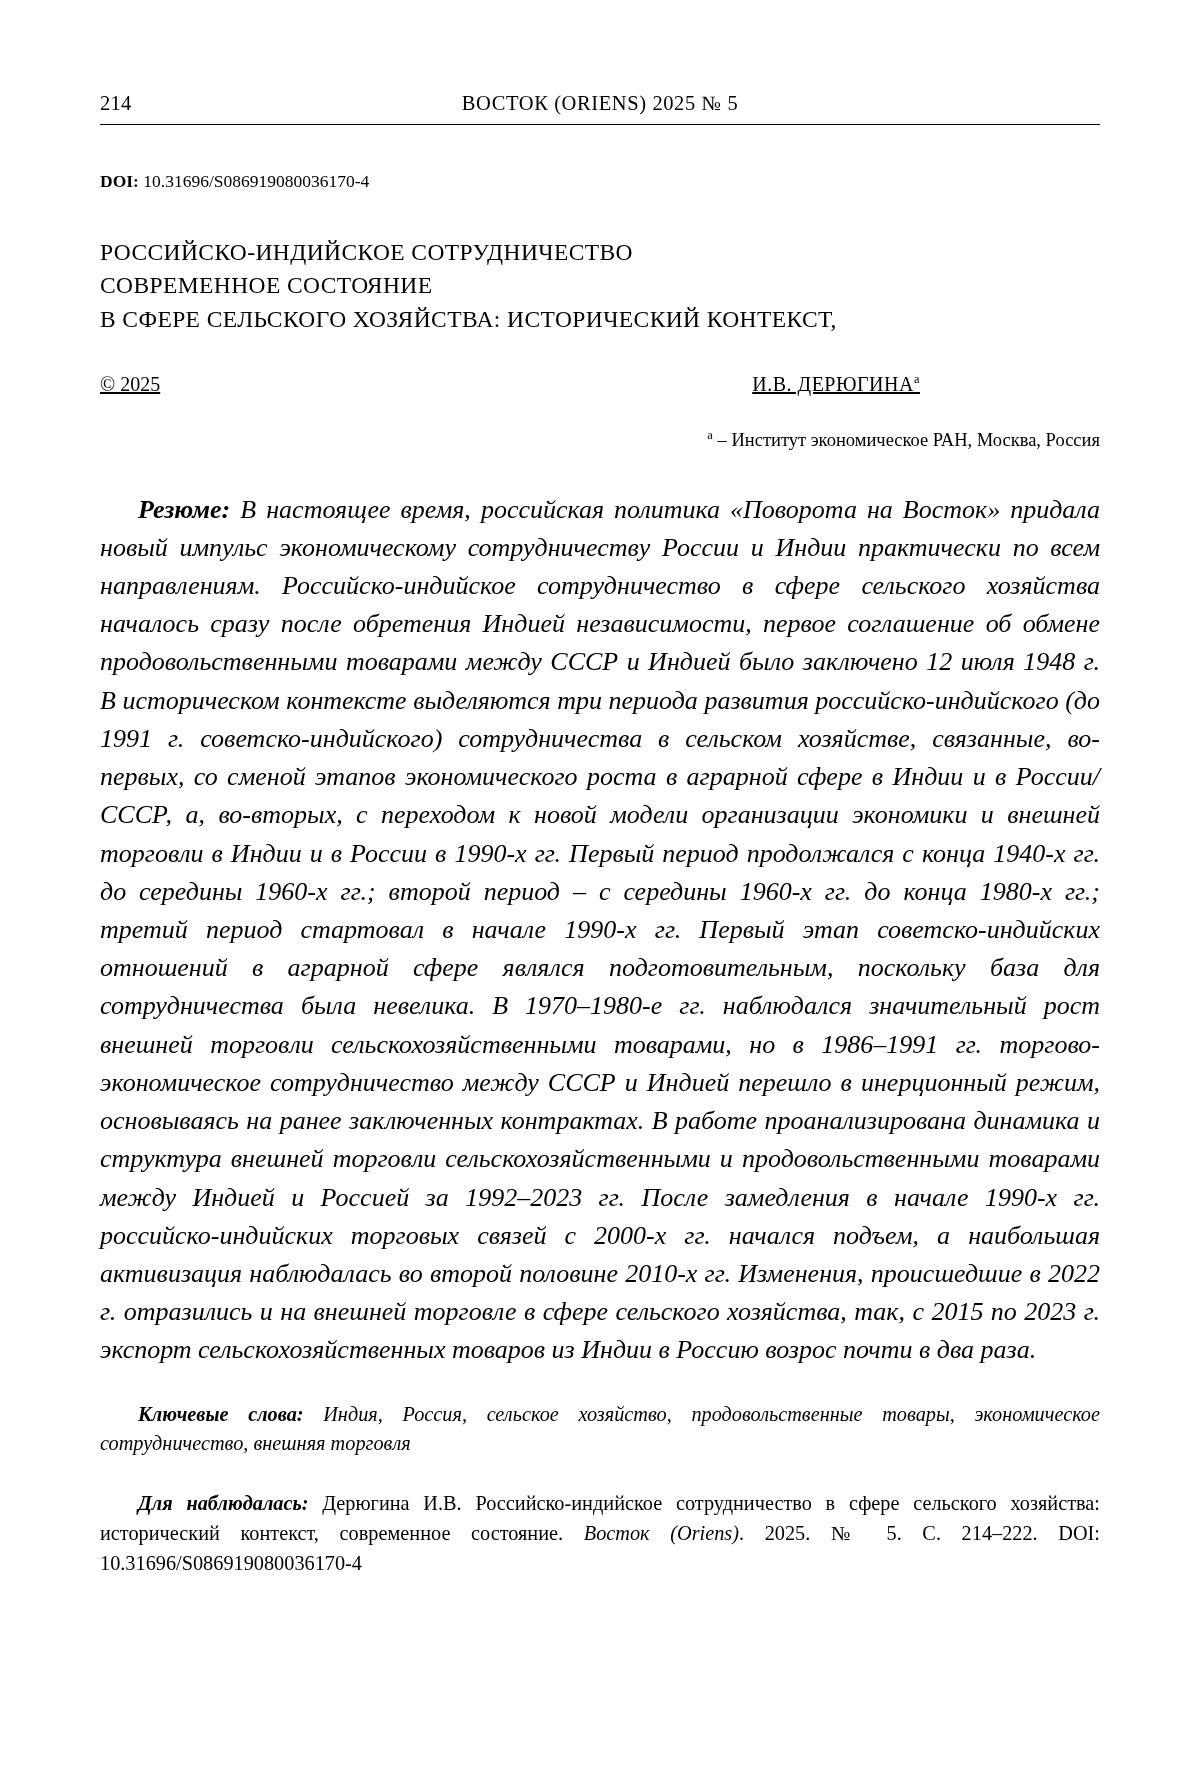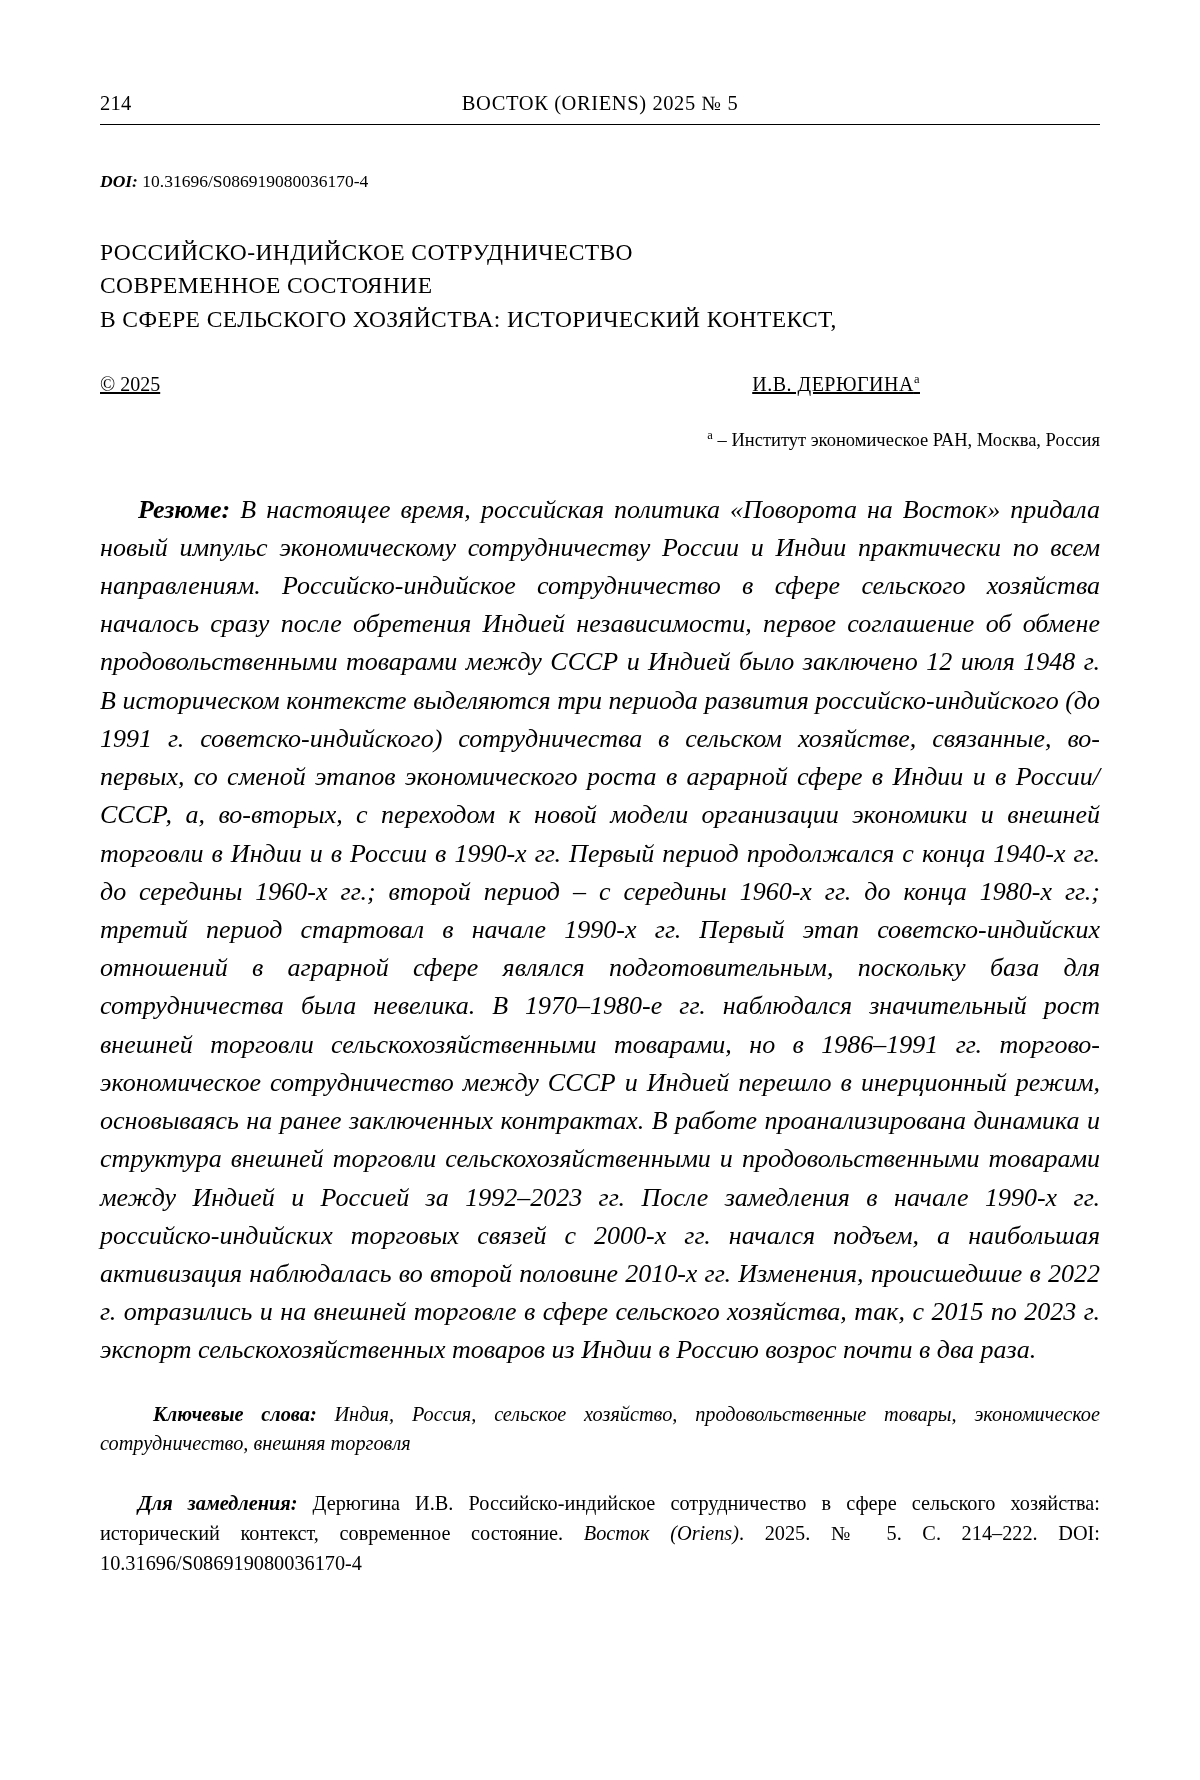--- a/index.html
+++ b/index.html
@@ -49,21 +49,20 @@
     letter-spacing: 0.6px;
   }
 
   
   .doi-line {
     margin-top: 46px;
     font-size: 17.5px;
   }
   .doi-line .doi-label {
     font-weight: bold;
-    font-style: italic;
   }
 
   
   .title {
     margin-top: 44px;
     font-size: 23.5px;
     line-height: 1.42;
     letter-spacing: 0.4px;
   }
   .title div { white-space: pre; }
@@ -117,21 +116,20 @@
     margin-top: 30px;
     font-style: italic;
     font-size: 20.3px;
     line-height: 1.47;
     text-align: justify;
     text-indent: 38px;
   }
   .keywords .lead {
     font-weight: bold;
     font-style: italic;
-    margin-left: 15px;
   }
 
   .citation {
     margin-top: 30px;
     font-size: 20.3px;
     line-height: 1.47;
     text-align: justify;
     text-indent: 38px;
   }
   .citation .lead {
@@ -174,17 +172,17 @@
 
     <div class="abstract">
       <span class="lead">Резюме:</span><span> В настоящее время, российская политика «Поворота на Восток» придала новый импульс экономическому сотрудничеству России и Индии практически по всем направлениям. Российско-индийское сотрудничество в сфере сельского хозяйства началось сразу после обретения Индией независимости, первое соглашение об обмене продовольственными товарами между СССР и Индией было заключено 12 июля 1948 г. В историческом контексте выделяются три периода развития российско-индийского (до 1991 г. советско-индийского) сотрудничества в сельском хозяйстве, связанные, во-первых, со сменой этапов экономического роста в аграрной сфере в Индии и в России/СССР, а, во-вторых, с переходом к новой модели организации экономики и внешней торговли в Индии и в России в 1990-х гг. Первый период продолжался с конца 1940-х гг. до середины 1960-х гг.; второй период – с середины 1960-х гг. до конца 1980-х гг.; третий период стартовал в начале 1990-х гг. Первый этап советско-индийских отношений в аграрной сфере являлся подготовительным, поскольку база для сотрудничества была невелика. В 1970–1980-е гг. наблюдался значительный рост внешней торговли сельскохозяйственными товарами, но в 1986–1991 гг. торгово-экономическое сотрудничество между СССР и Индией перешло в инерционный режим, основываясь на ранее заключенных контрактах. В работе проанализирована динамика и структура внешней торговли сельскохозяйственными и продовольственными товарами между Индией и Россией за 1992–2023 гг. После замедления в начале 1990-х гг. российско-индийских торговых связей с 2000-х гг. начался подъем, а наибольшая активизация наблюдалась во второй половине 2010-х гг. Изменения, происшедшие в 2022 г. отразились и на внешней торговле в сфере сельского хозяйства, так, с 2015 по 2023 г. экспорт сельскохозяйственных товаров из Индии в Россию возрос почти в два раза.</span>
     </div>
 
     <div class="keywords">
       <span class="lead">Ключевые слова:</span><span> Индия, Россия, сельское хозяйство, продовольственные товары, экономическое сотрудничество, внешняя торговля</span>
     </div>
 
     <div class="citation">
-      <span class="lead">Для замедления:</span><span> Дерюгина И.В. Российско-индийское сотрудничество в сфере сельского хозяйства: исторический контекст, современное состояние. </span><span class="ital">Восток (Oriens)</span><span>. 2025. № 5. С. 214–222. DOI: 10.31696/S086919080036170-4</span>
+      <span class="lead">Для наблюдалась:</span><span> Дерюгина И.В. Российско-индийское сотрудничество в сфере сельского хозяйства: исторический контекст, современное состояние. </span><span class="ital">Восток (Oriens)</span><span>. 2025. № 5. С. 214–222. DOI: 10.31696/S086919080036170-4</span>
     </div>
 
   </div>
 </div>
 
 </body></html>

